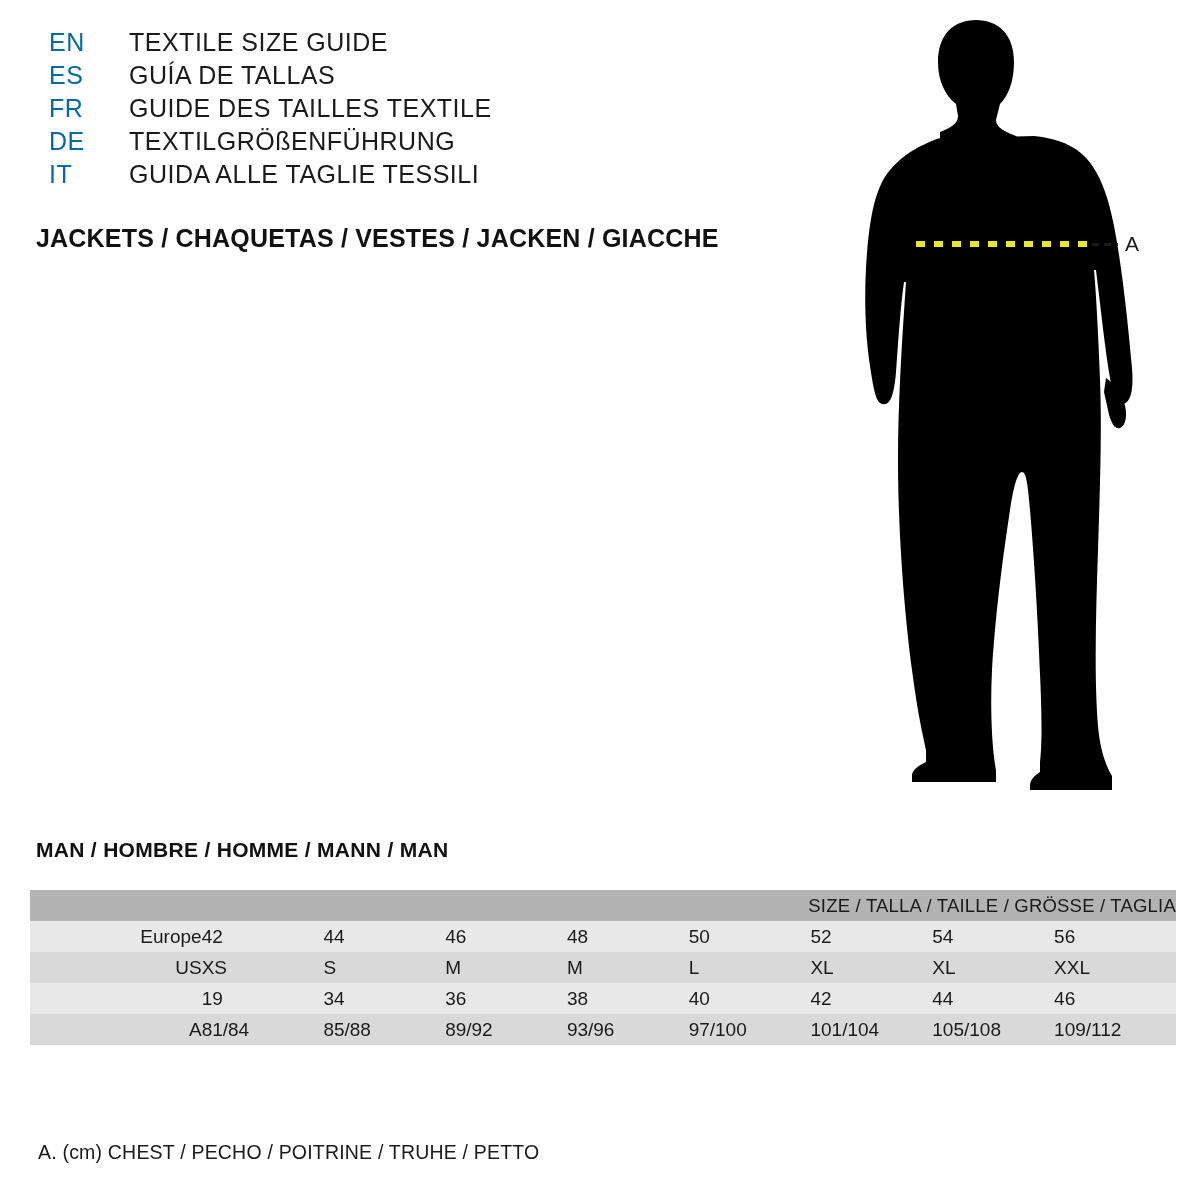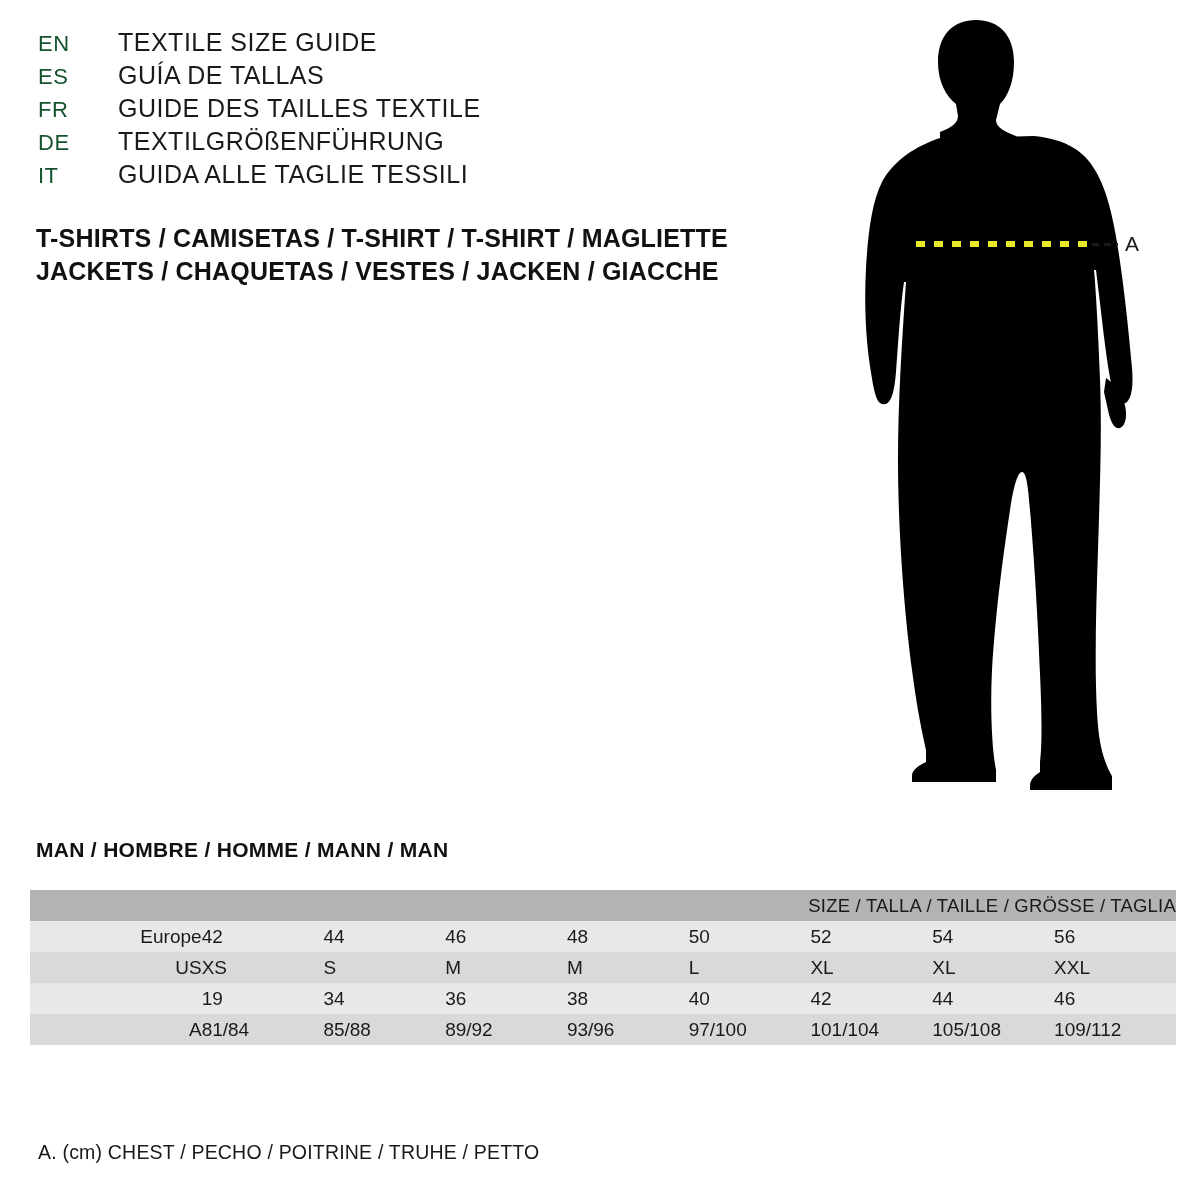--- a/index.html
+++ b/index.html
@@ -29,23 +29,24 @@
     top: 28px;
     width: 760px;
   }
   .lang-row {
     display: flex;
     align-items: baseline;
     height: 33px;
   }
   .lang-code {
     width: 80px;
-    font-size: 22px;
+    font-size: 25px;
     letter-spacing: 0.5px;
-    color: #14532d;
+    color: #0369a1;
+    margin-left: 11px;
   }
   .lang-text {
     font-size: 25px;
     letter-spacing: 0.5px;
     color: #1a1a1a;
     white-space: nowrap;
   }
 
   .category-block {
     position: absolute;
@@ -165,21 +166,20 @@
       <span class="lang-code">DE</span>
       <span class="lang-text">TEXTILGRÖßENFÜHRUNG</span>
     </div>
     <div class="lang-row">
       <span class="lang-code">IT</span>
       <span class="lang-text">GUIDA ALLE TAGLIE TESSILI</span>
     </div>
   </div>
 
   <div class="category-block">
-    <div class="category-line">T-SHIRTS / CAMISETAS / T-SHIRT / T-SHIRT / MAGLIETTE</div>
     <div class="category-line">JACKETS / CHAQUETAS / VESTES / JACKEN / GIACCHE</div>
   </div>
 
   <div class="figure-wrap">
     <svg width="360" height="780" viewBox="0 0 360 780" xmlns="http://www.w3.org/2000/svg">
 
       <path d="M118 52 C118 24 134 10 156 10 C178 10 194 24 194 52 C194 72 188 86 180 94 L176 110 C176 118 186 122 196 126 L196 132 L120 132 L120 122 C130 118 138 114 138 106 L136 94 C126 86 118 72 118 52 Z" fill="#000"></path>
 
       <path d="M120 128
                C 96 136 74 150 62 172

